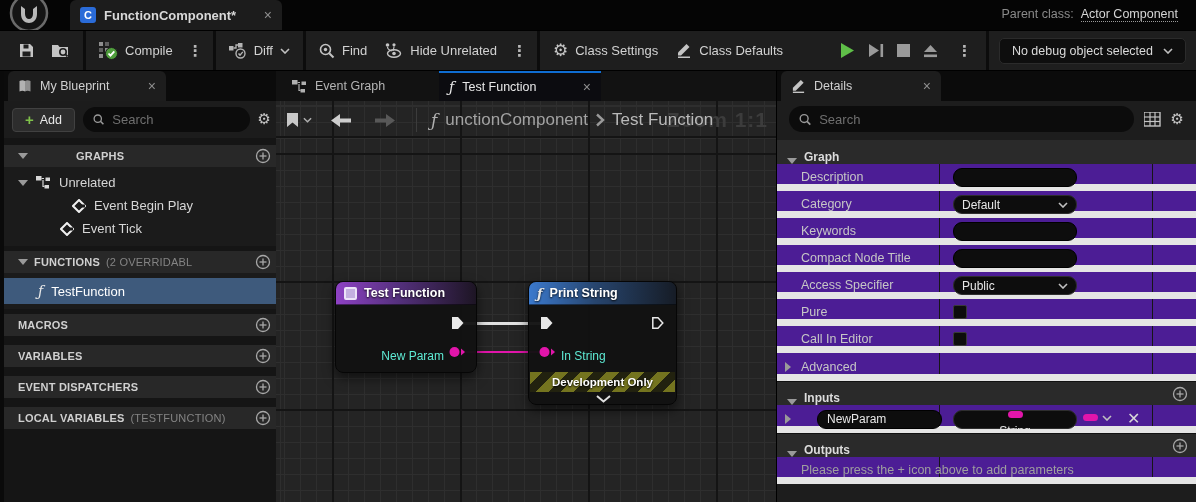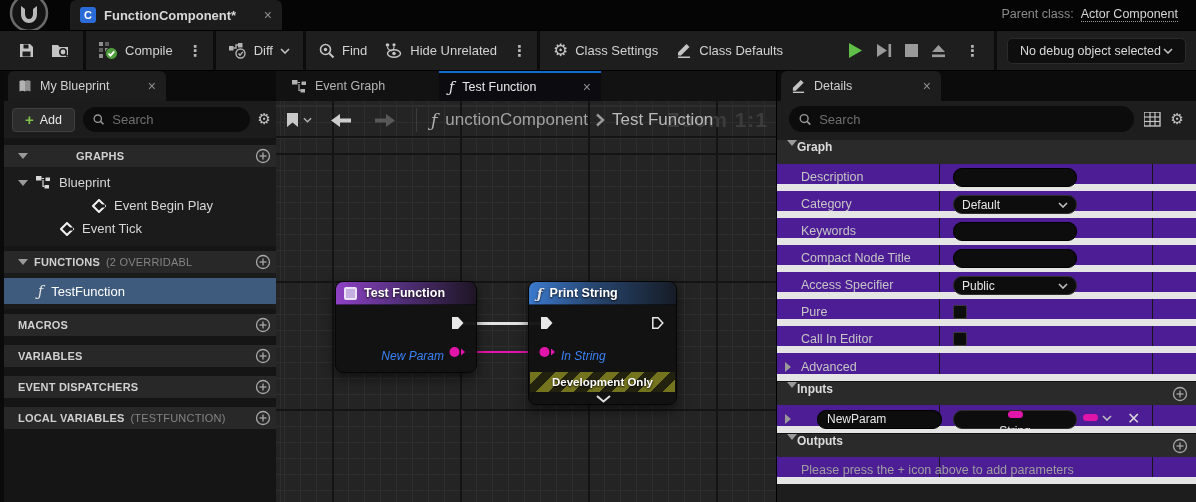--- a/index.html
+++ b/index.html
@@ -31,21 +31,21 @@
     position:absolute; left:0; top:30px; width:1196px; height:41px;
     background:#1e1e1e; border-top:1px solid #000; border-bottom:1px solid #000;
     display:flex; align-items:center; font-size:13px; color:#d2d2d2; padding:0 10px;
   }
   .tbtn { display:flex; align-items:center; gap:7px; padding:0 9px; height:39px; white-space:nowrap; }
   .tsep { width:3px; height:39px; background:#0c0c0c; margin:0 4px; flex:0 0 auto; }
   .kebab { color:#b8b8b8; font-size:15px; font-weight:bold; padding:0 6px;
     font-family:"DejaVu Sans", sans-serif; }
   .gear { font-family:"DejaVu Sans", sans-serif; color:#c6c6c6; font-size:15px; line-height:1; }
   .debug-dd {
-    display:flex; align-items:center; gap:2px; height:26px; padding:0 12px;
+    display:flex; align-items:center; gap:10px; height:26px; padding:0 12px;
     background:#0e0e0e; border:1px solid #2b2b2b; border-radius:5px; font-size:12.5px; color:#dadada;
   }
   .spacer { flex:1; }
 
   
   .panel-tabstrip { position:absolute; left:0; top:0; right:0; height:30px; background:#0b0b0b; }
   .panel-tab {
     position:absolute; left:4px; top:0; height:30px; background:#1d1d1d; border-radius:6px 6px 0 0;
     display:flex; align-items:center; gap:8px; padding:0 10px; font-size:12.5px; color:#d0d0d0;
   }
@@ -104,21 +104,21 @@
   .crumb-cur { color:#b9b9b9; }
 
   .node { position:absolute; background:rgba(18,18,18,.96); border:1px solid #060606;
     border-radius:8px; box-shadow:0 5px 12px rgba(0,0,0,.55); z-index:5; }
   .node-head { height:23px; border-radius:7px 7px 0 0; display:flex; align-items:center;
     gap:7px; padding:0 8px; font-size:12.5px; font-weight:bold; color:#fff;
     text-shadow:0 1px 2px rgba(0,0,0,.9); border-bottom:1px solid rgba(0,0,0,.5); }
   .head-purple { background:linear-gradient(90deg,#8e41c4 0%, #54307c 45%, #1d1524 100%); }
   .head-blue   { background:linear-gradient(90deg,#3b79cd 0%, #27456e 45%, #161c26 100%); }
   .fn-chip { width:13px; height:13px; background:#c4afe0; border:2px solid #ece2f8; border-radius:2px; }
-  .pin-label { font-size:12px; color:#3b82f6;font-style:italic; }
+  .pin-label { font-size:12px; color:#5eead4; }
   .banner { position:absolute; left:1px; right:1px; height:20px;
     background:repeating-linear-gradient(135deg,#74741f 0 9px,#22220f 9px 18px);
     display:flex; align-items:center; justify-content:center; }
   .banner span { font-size:11.5px; font-weight:bold; color:#fff; text-shadow:0 1px 2px #000; }
   .wire { position:absolute; z-index:4; }
 
   
   .details-panel { position:absolute; left:776px; top:71px; width:420px; height:431px;
     background:#1d1d1d; border-left:1px solid #000; }
   .dp-search-row { position:absolute; left:0; top:30px; width:100%; height:36px; background:#1d1d1d;
@@ -130,22 +130,22 @@
   .dlabel { position:absolute; left:24px; top:6px; }
   .dinput { position:absolute; left:176px; top:4px; width:124px; height:19px; background:#0d0d0d;
     border:1px solid #000; border-radius:9px; color:#e6e6e6; font-size:12px; padding:0 9px;
     font-family:inherit; outline:0; }
   .dcombo { position:absolute; left:176px; top:4px; width:124px; height:19px; background:#0d0d0d;
     border:1px solid #2e2e2e; border-radius:9px; display:flex; align-items:center;
     padding:0 8px; gap:6px; font-size:12px; color:#e6e6e6; }
   .dcombo .grow { flex:1; }
   .checkbox { position:absolute; left:176px; top:6px; width:14px; height:14px; background:#0d0d0d;
     border:1px solid #3a3a3a; border-radius:2px; }
-  .dsec { position:relative; height:24px; background:#2a2a2a; display:flex; align-items:flex-start;
-    padding-left:10px; font-size:12px; font-weight:bold; color:#dcdcdc;
+  .dsec { position:relative; height:24px; background:#2a2a2a; display:flex; align-items:flex-end;
+    gap:7px; padding-left:10px; font-size:12px; font-weight:bold; color:#dcdcdc;
     border-top:1px solid #121212; }
   .pill { width:15px; height:7px; border-radius:4px; background:#e215ab; flex:0 0 auto; }
 </style>
 </head>
 <body>
 
 <div class="app">
 
   <div class="topbar">
     <svg class="abs" style="left:8px; top:-8px;" width="42" height="42" viewBox="0 0 42 42">
@@ -303,23 +303,23 @@
       </div>
       <div style="background:#1b1b1b; padding:4px 0 6px;">
         <div class="lp-row" style="padding-left:14px;">
           <span class="tri-down"></span>
           <svg width="15" height="13" viewBox="0 0 15 13">
             <rect x="0" y="0" width="5.5" height="4.5" fill="#d8d8d8"></rect>
             <rect x="9.5" y="1.5" width="4.5" height="3.5" fill="#d8d8d8"></rect>
             <rect x="8.5" y="9" width="4.5" height="3.5" fill="#d8d8d8"></rect>
             <path d="M5.5 2.5 H8 M7 4 V10.5 H8.5" stroke="#d8d8d8" stroke-width="1.2" fill="none"></path>
           </svg>
-          <span>Blueprint</span>
-        </div>
-        <div class="lp-row" style="padding-left:88px;">
+          <span>Unrelated</span>
+        </div>
+        <div class="lp-row" style="padding-left:68px;">
           <svg width="14" height="14" viewBox="0 0 14 14">
             <path d="M7 1 L13 7 L7 13 L1 7 z" fill="none" stroke="#f0f0f0" stroke-width="2"></path>
             <rect x="9" y="5.5" width="4" height="3" fill="#1b1b1b"></rect>
           </svg>
           <span>Event Begin Play</span>
         </div>
         <div class="lp-row" style="padding-left:56px;">
           <svg width="14" height="14" viewBox="0 0 14 14">
             <path d="M7 1 L13 7 L7 13 L1 7 z" fill="none" stroke="#f0f0f0" stroke-width="2"></path>
             <rect x="9" y="5.5" width="4" height="3" fill="#1b1b1b"></rect>

